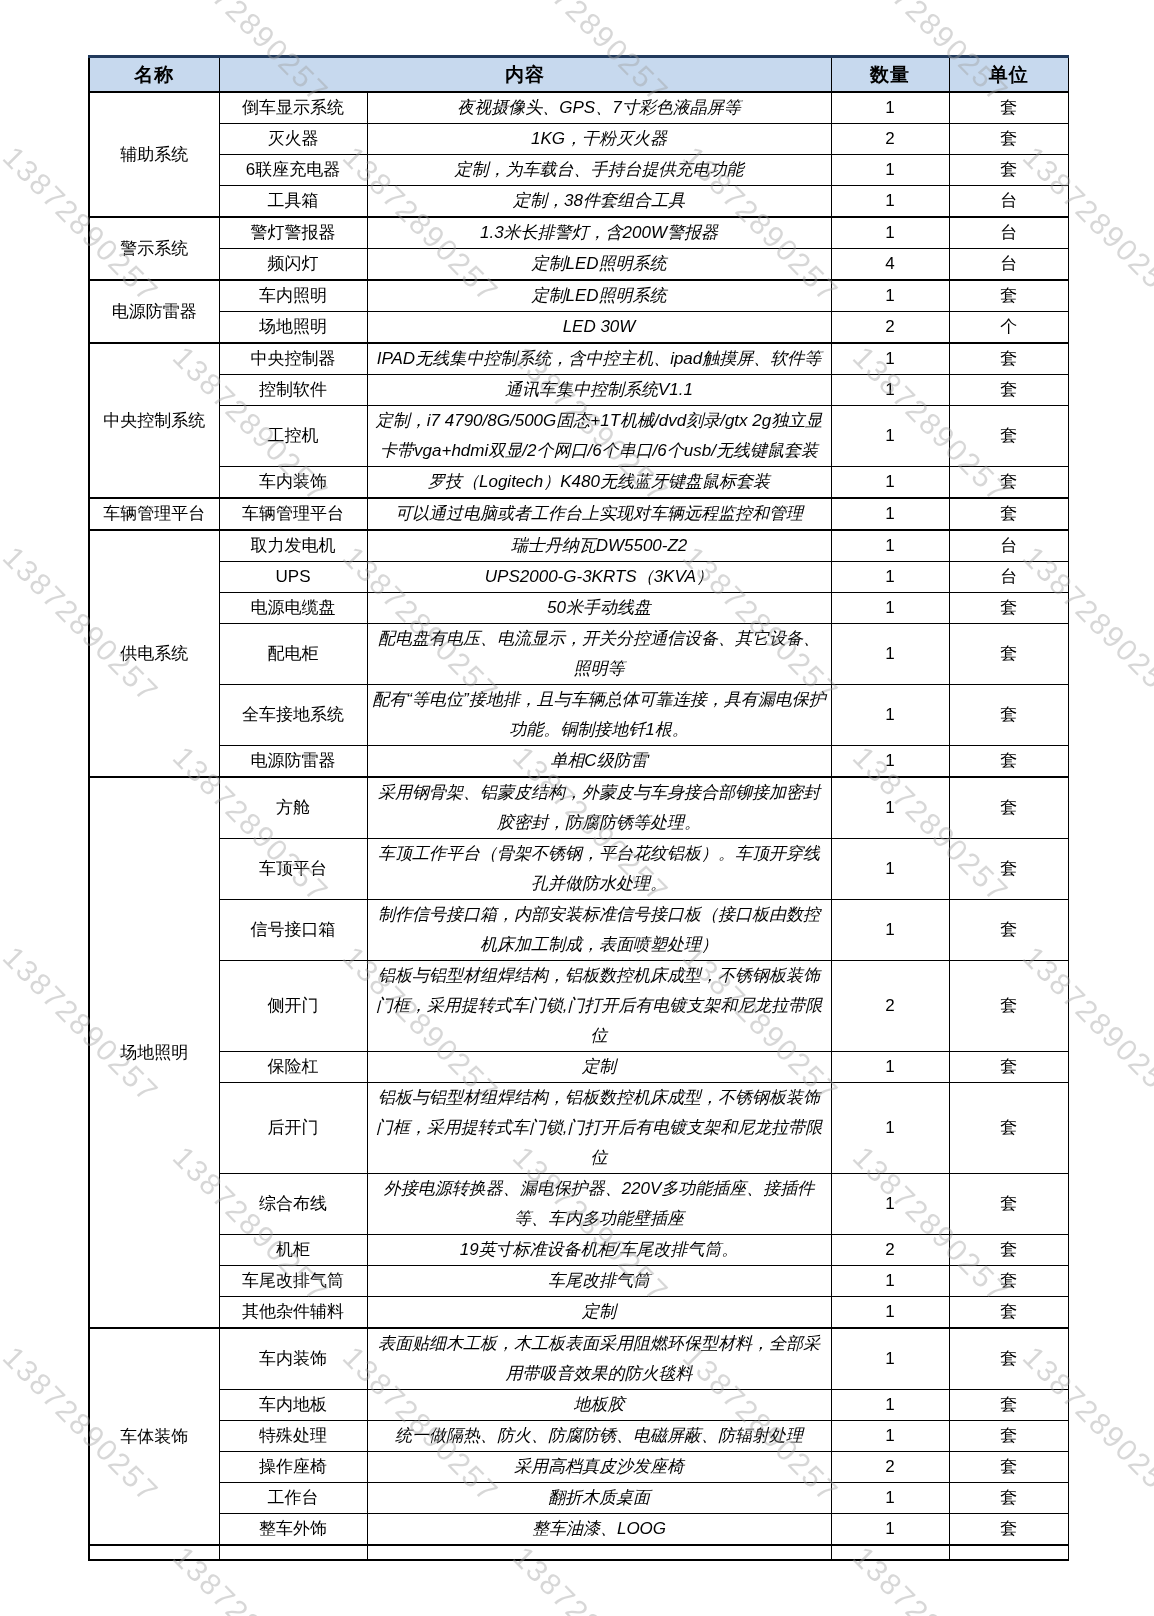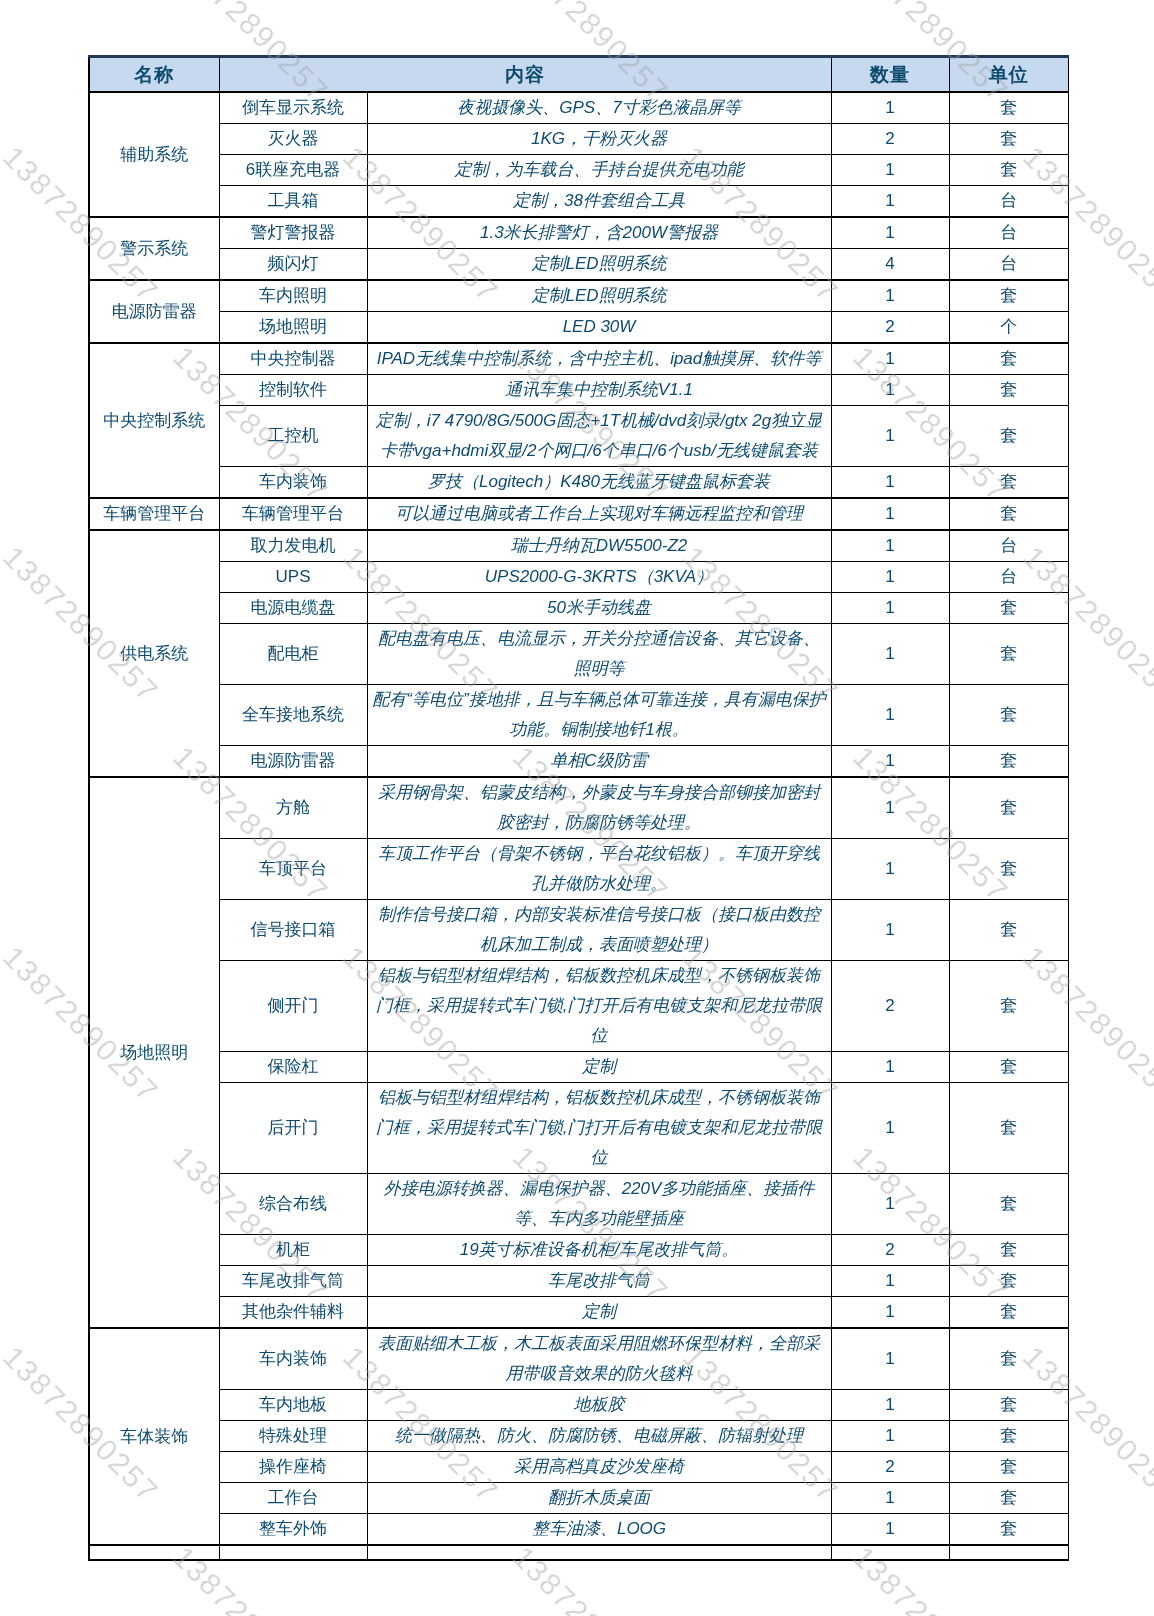--- a/index.html
+++ b/index.html
@@ -8,21 +8,21 @@
     background:#ffffff;
     font-family:"Liberation Sans","DejaVu Sans",sans-serif;
     color:#000;
   }
   .table-wrap{
     position:absolute;left:88px;top:55px;width:981px;height:1518px;
     overflow:hidden;
   }
   table.spec{
     border-collapse:collapse;table-layout:fixed;width:980px;
-    font-size:17px;line-height:30px;color:#0c4a6e;
+    font-size:17px;line-height:30px;color:#000000;
   }
   table.spec col.c-cat{width:130px;}
   table.spec col.c-name{width:148px;}
   table.spec col.c-content{width:464px;}
   table.spec col.c-qty{width:118px;}
   table.spec col.c-unit{width:120px;}
   table.spec th{
     background:#c7d9ee;
     border:1.6px solid #000;
     border-top:3.5px solid #213a5c;

